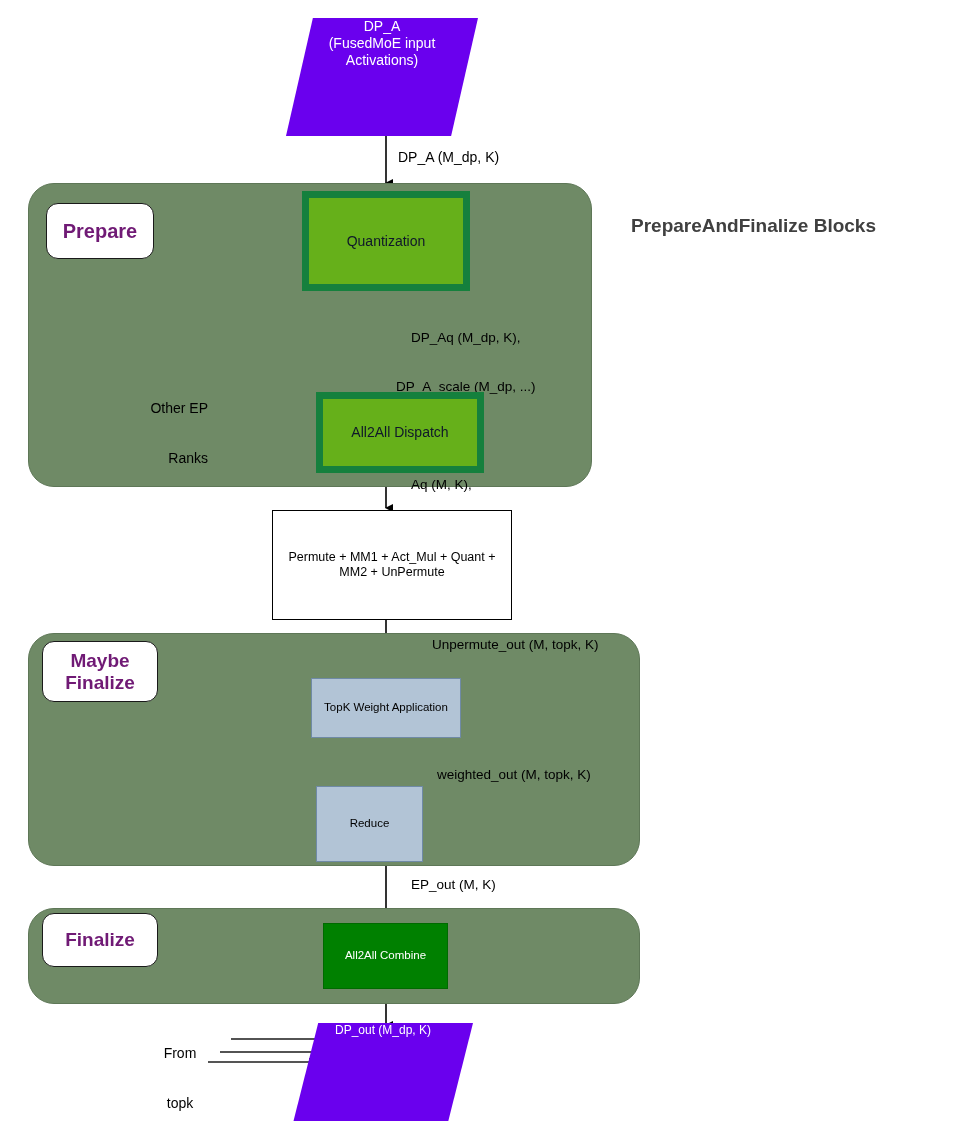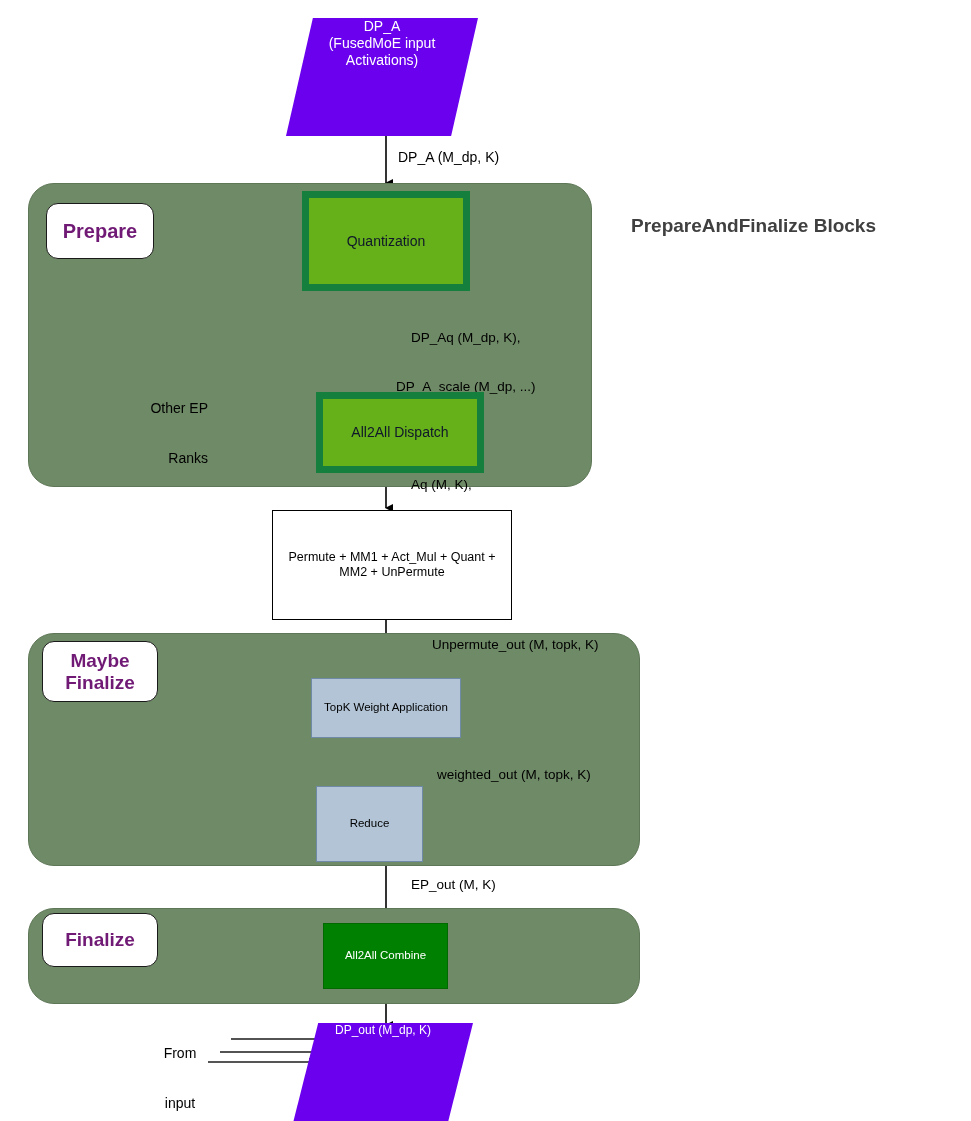--- a/index.html
+++ b/index.html
@@ -238,18 +238,18 @@
   <div class="node node-darkgreen" style="left:323px; top:923px; width:125px; height:66px; font-size:11.5px;">
     <span>All2All Combine</span>
   </div>
 
   <div class="para" style="left:293px; top:1023px; width:180px; height:100px; font-size:12px;">
     <span>DP_out (M_dp, K)</span>
   </div>
 
   <div class="txt center" style="left:148px; top:1011px; width:64px; font-size:14px;">
     <div>From</div>
-    <div>input</div>
+    <div>topk</div>
     
     
   </div>
 
 </div>
 
 </body></html>

